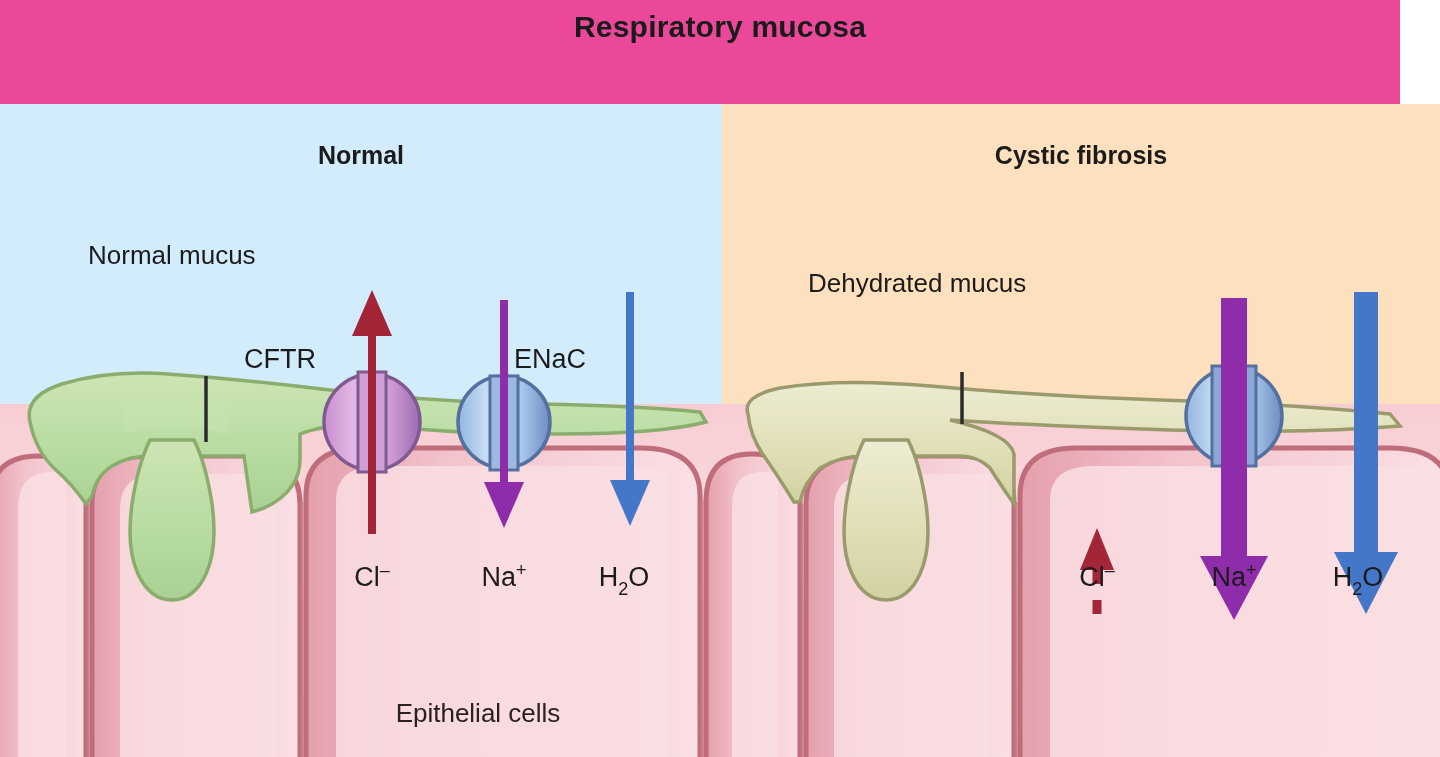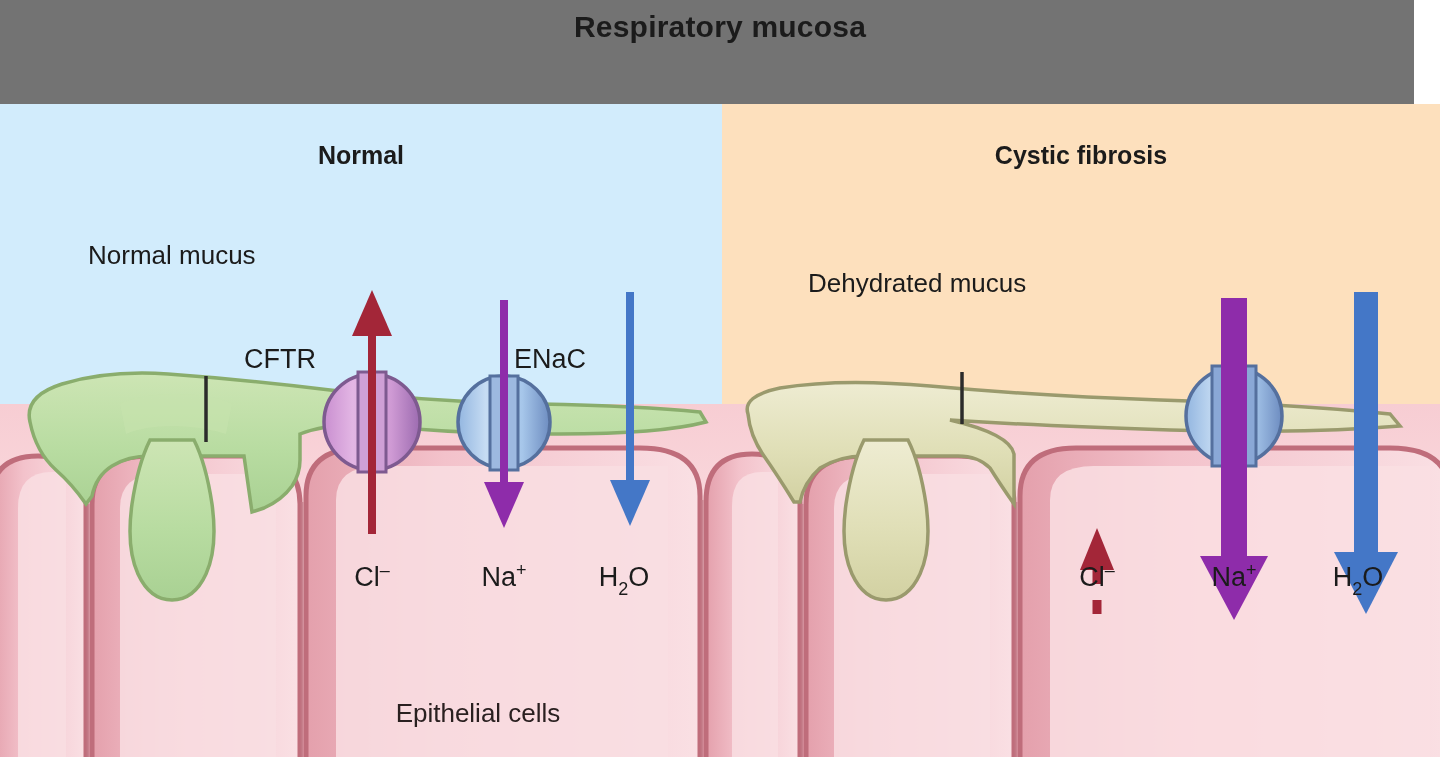--- a/index.html
+++ b/index.html
@@ -1,17 +1,17 @@
 <!DOCTYPE html>
 <html><head>
 <meta charset="utf-8">
 <style>
   html,body{margin:0;padding:0;background:#ffffff;}
   body{width:1440px;height:757px;font-family:"Liberation Sans",sans-serif;overflow:hidden;}
-  #stage{position:relative;width:1400px;height:757px;background:#737373;padding-left:14px;}
+  #stage{position:relative;width:1400px;height:757px;background:#ec4899;}
   #figure-title{
     position:absolute;left:0;top:10px;width:1440px;text-align:center;
     font-size:30px;font-weight:bold;color:#1b1b1b;letter-spacing:.2px;
   }
   #diagram{position:absolute;left:0;top:88px;width:1440px;height:660px;margin-top:16px;}
   svg{display:block;}
   .panel-heading{font-size:25px;font-weight:bold;fill:#1b1b1b;text-anchor:middle;}
   .callout-label{font-size:26px;fill:#1b1b1b;}
   .channel-label{font-size:27px;fill:#1b1b1b;}
   .ion-label{font-size:27px;fill:#1b1b1b;text-anchor:middle;}

